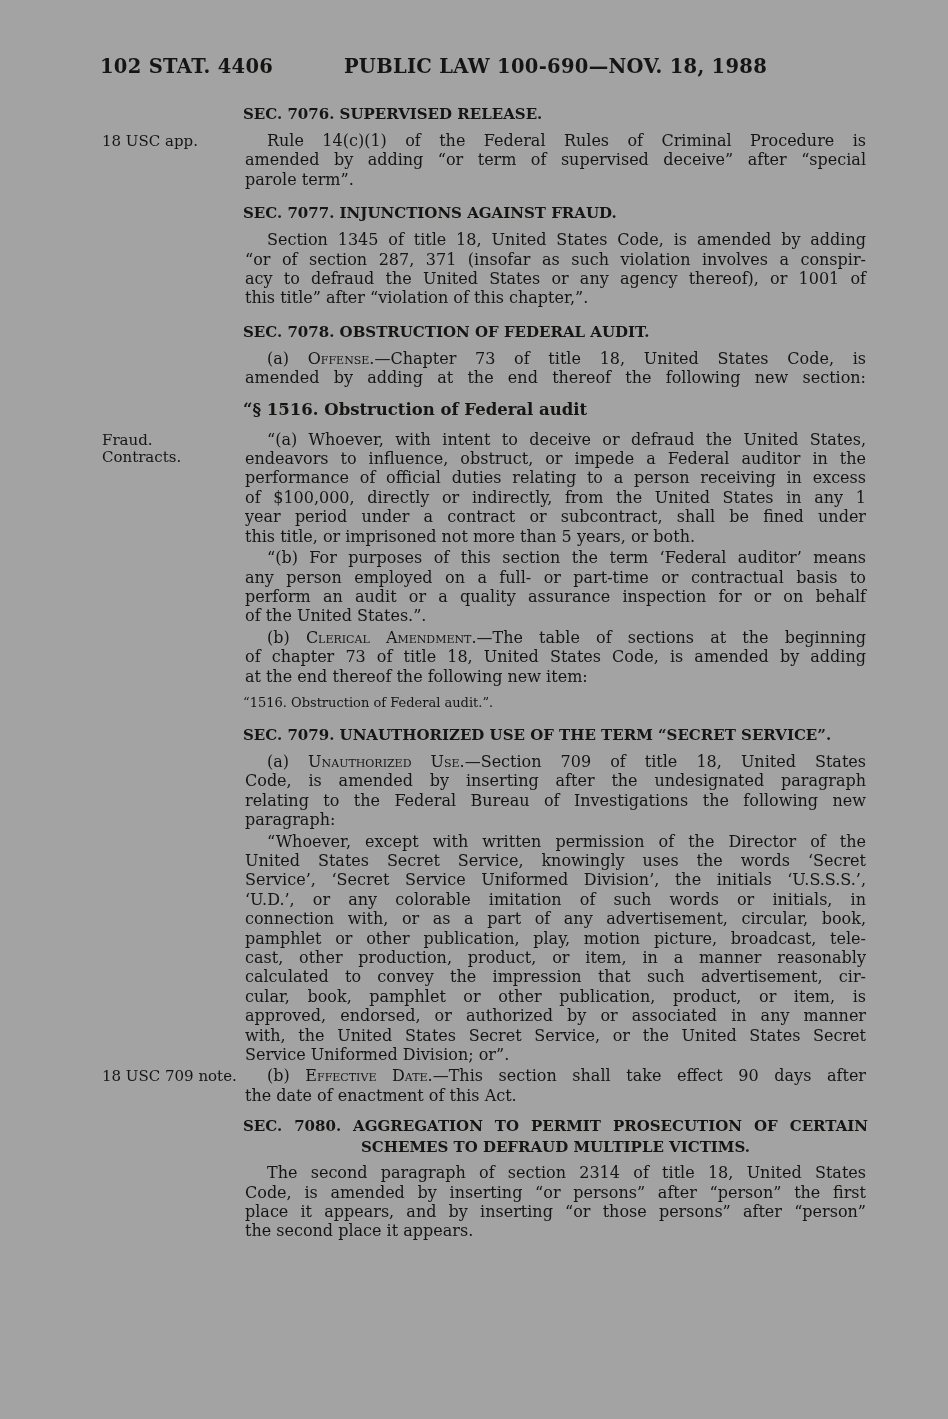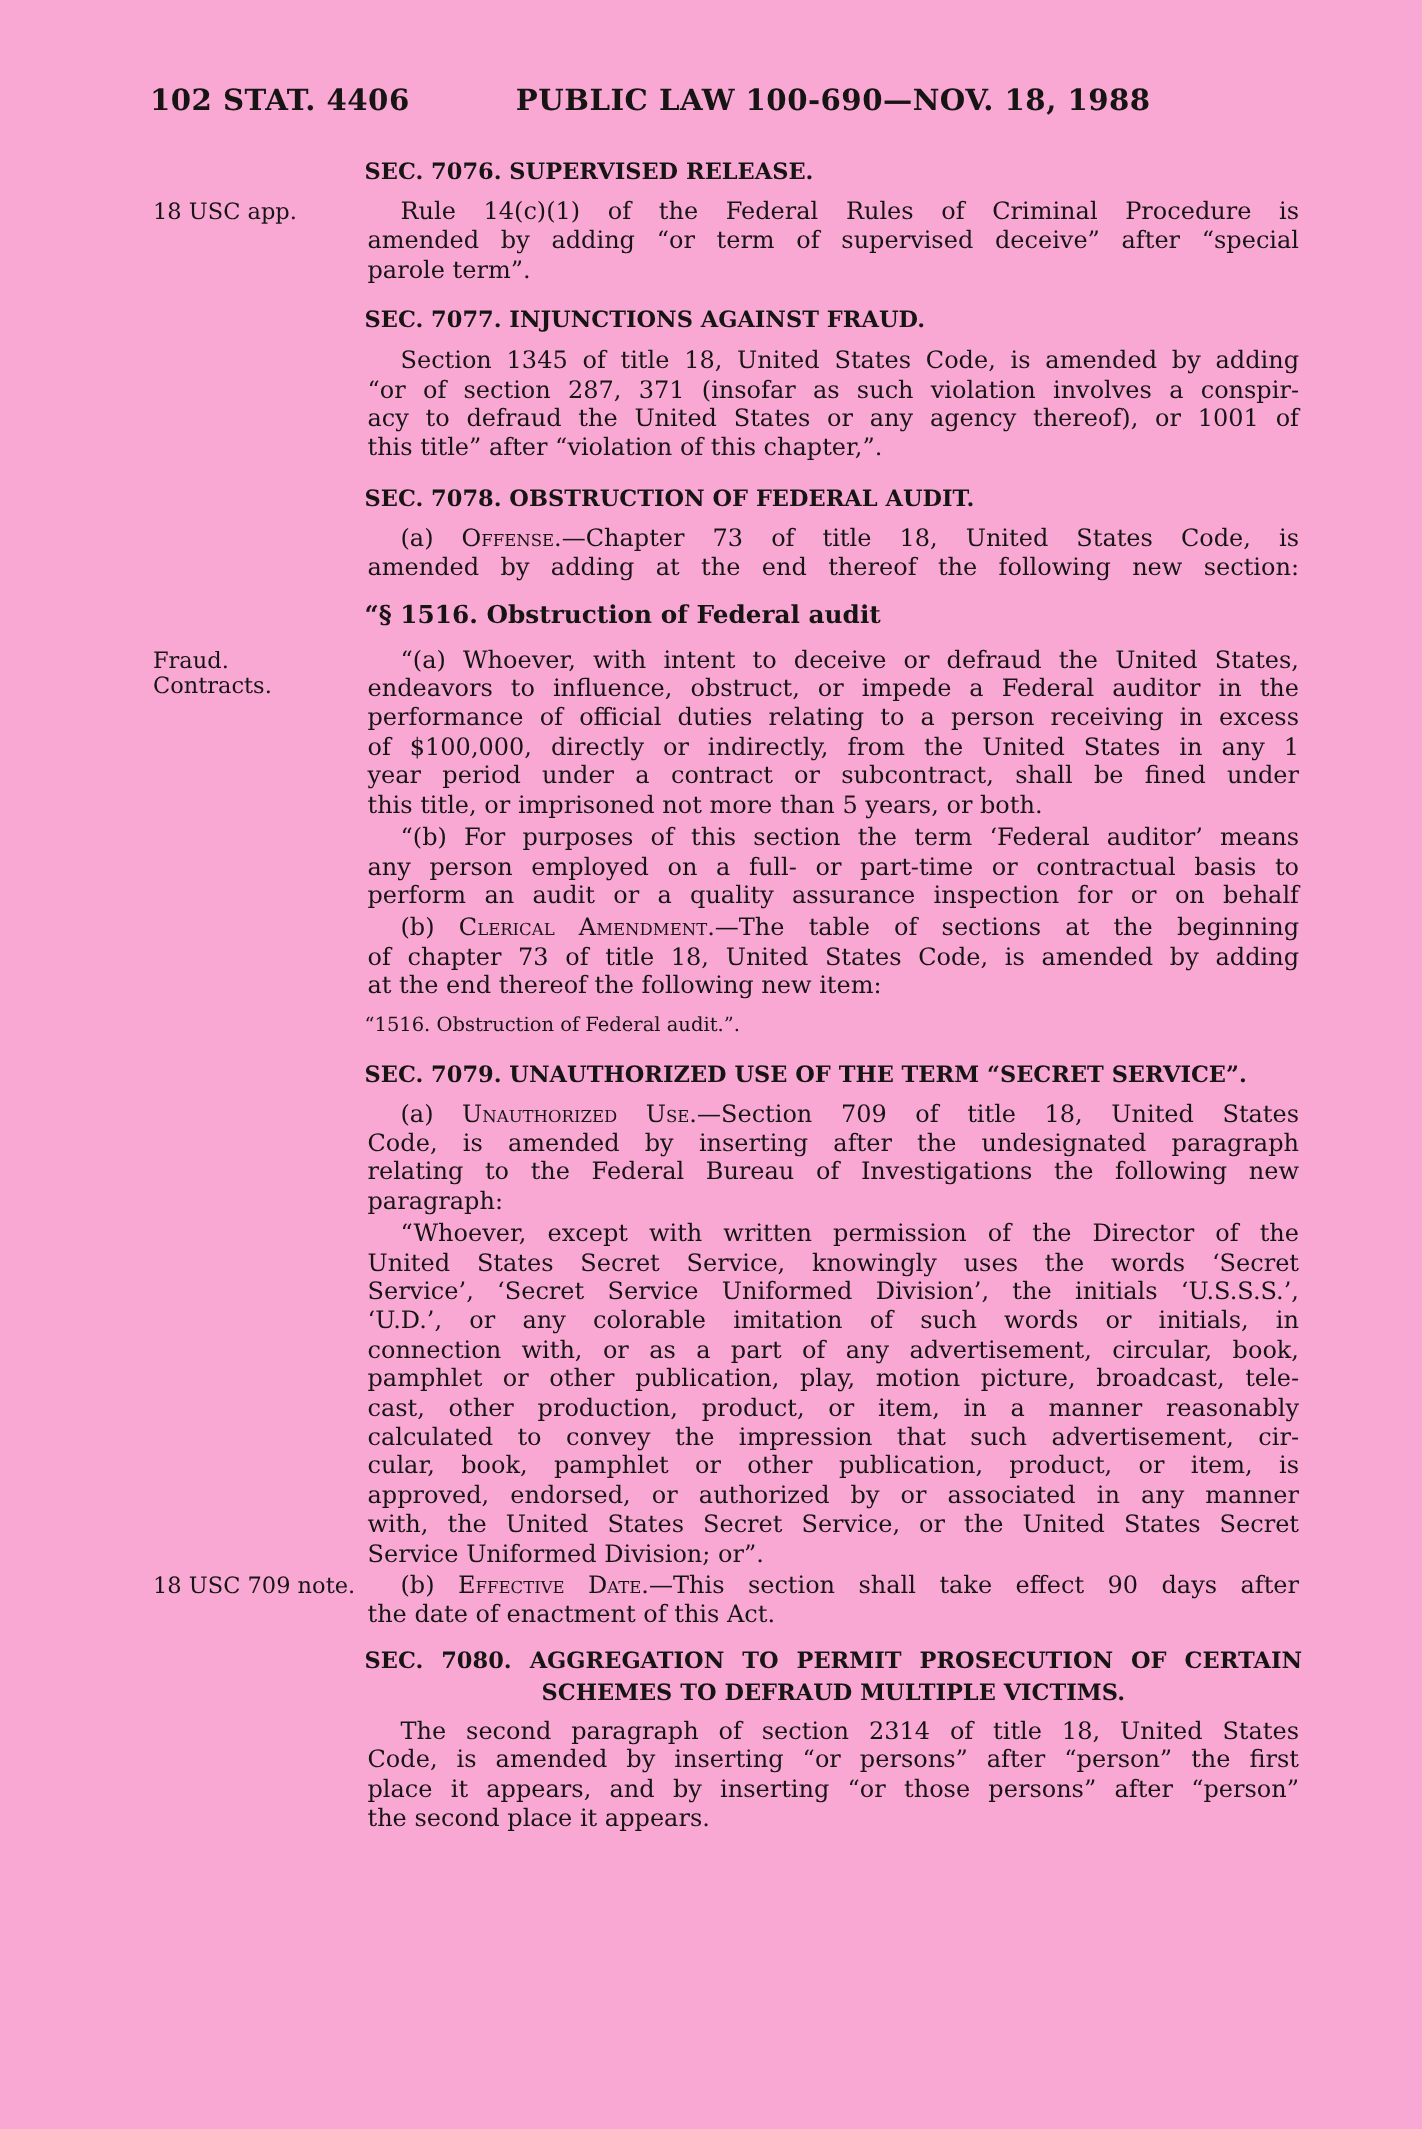--- a/index.html
+++ b/index.html
@@ -1,21 +1,21 @@
 <!DOCTYPE html>
 <html><head>
 <meta charset="utf-8">
 <style>
   html, body { margin: 0; padding: 0; background: #e8e8e6; }
   .page {
     position: relative;
     width: 948px;
     height: 1419px;
     margin: 0 auto;
-    background: #f9a8d4;
+    background: #a3a3a3;
     color: #161514;
     font-family: "DejaVu Serif", "Liberation Serif", serif;
     box-sizing: border-box;
     padding-top: 55px;
     overflow: hidden;
   }
   
   .header { position: relative; height: 26px; }
   .stat-number {
     position: absolute; left: 100px; top: 0;
@@ -108,20 +108,21 @@
         <div class="line a-justify"><span>endeavors to influence, obstruct, or impede a Federal auditor in the</span></div>
         <div class="line a-justify"><span>performance of official duties relating to a person receiving in excess</span></div>
         <div class="line a-justify"><span>of $100,000, directly or indirectly, from the United States in any 1</span></div>
         <div class="line a-justify"><span>year period under a contract or subcontract, shall be fined under</span></div>
         <div class="line a-left"><span>this title, or imprisoned not more than 5 years, or both.</span></div>
       </div>
       <div class="block paragraph">
         <div class="line a-justify indent"><span>“(b) For purposes of this section the term ‘Federal auditor’ means</span></div>
         <div class="line a-justify"><span>any person employed on a full- or part-time or contractual basis to</span></div>
         <div class="line a-justify"><span>perform an audit or a quality assurance inspection for or on behalf</span></div>
+        <div class="line a-left"><span>of the United States.”.</span></div>
       </div>
       <div class="block paragraph">
         <div class="line a-justify indent"><span>(b) </span><span class="sc">Clerical Amendment</span><span>.—The table of sections at the beginning</span></div>
         <div class="line a-justify"><span>of chapter 73 of title 18, United States Code, is amended by adding</span></div>
         <div class="line a-left"><span>at the end thereof the following new item:</span></div>
       </div>
       <div class="block small-note">
         <div class="line a-left"><span>“1516. Obstruction of Federal audit.”.</span></div>
       </div>
       <div class="block sec-heading">

